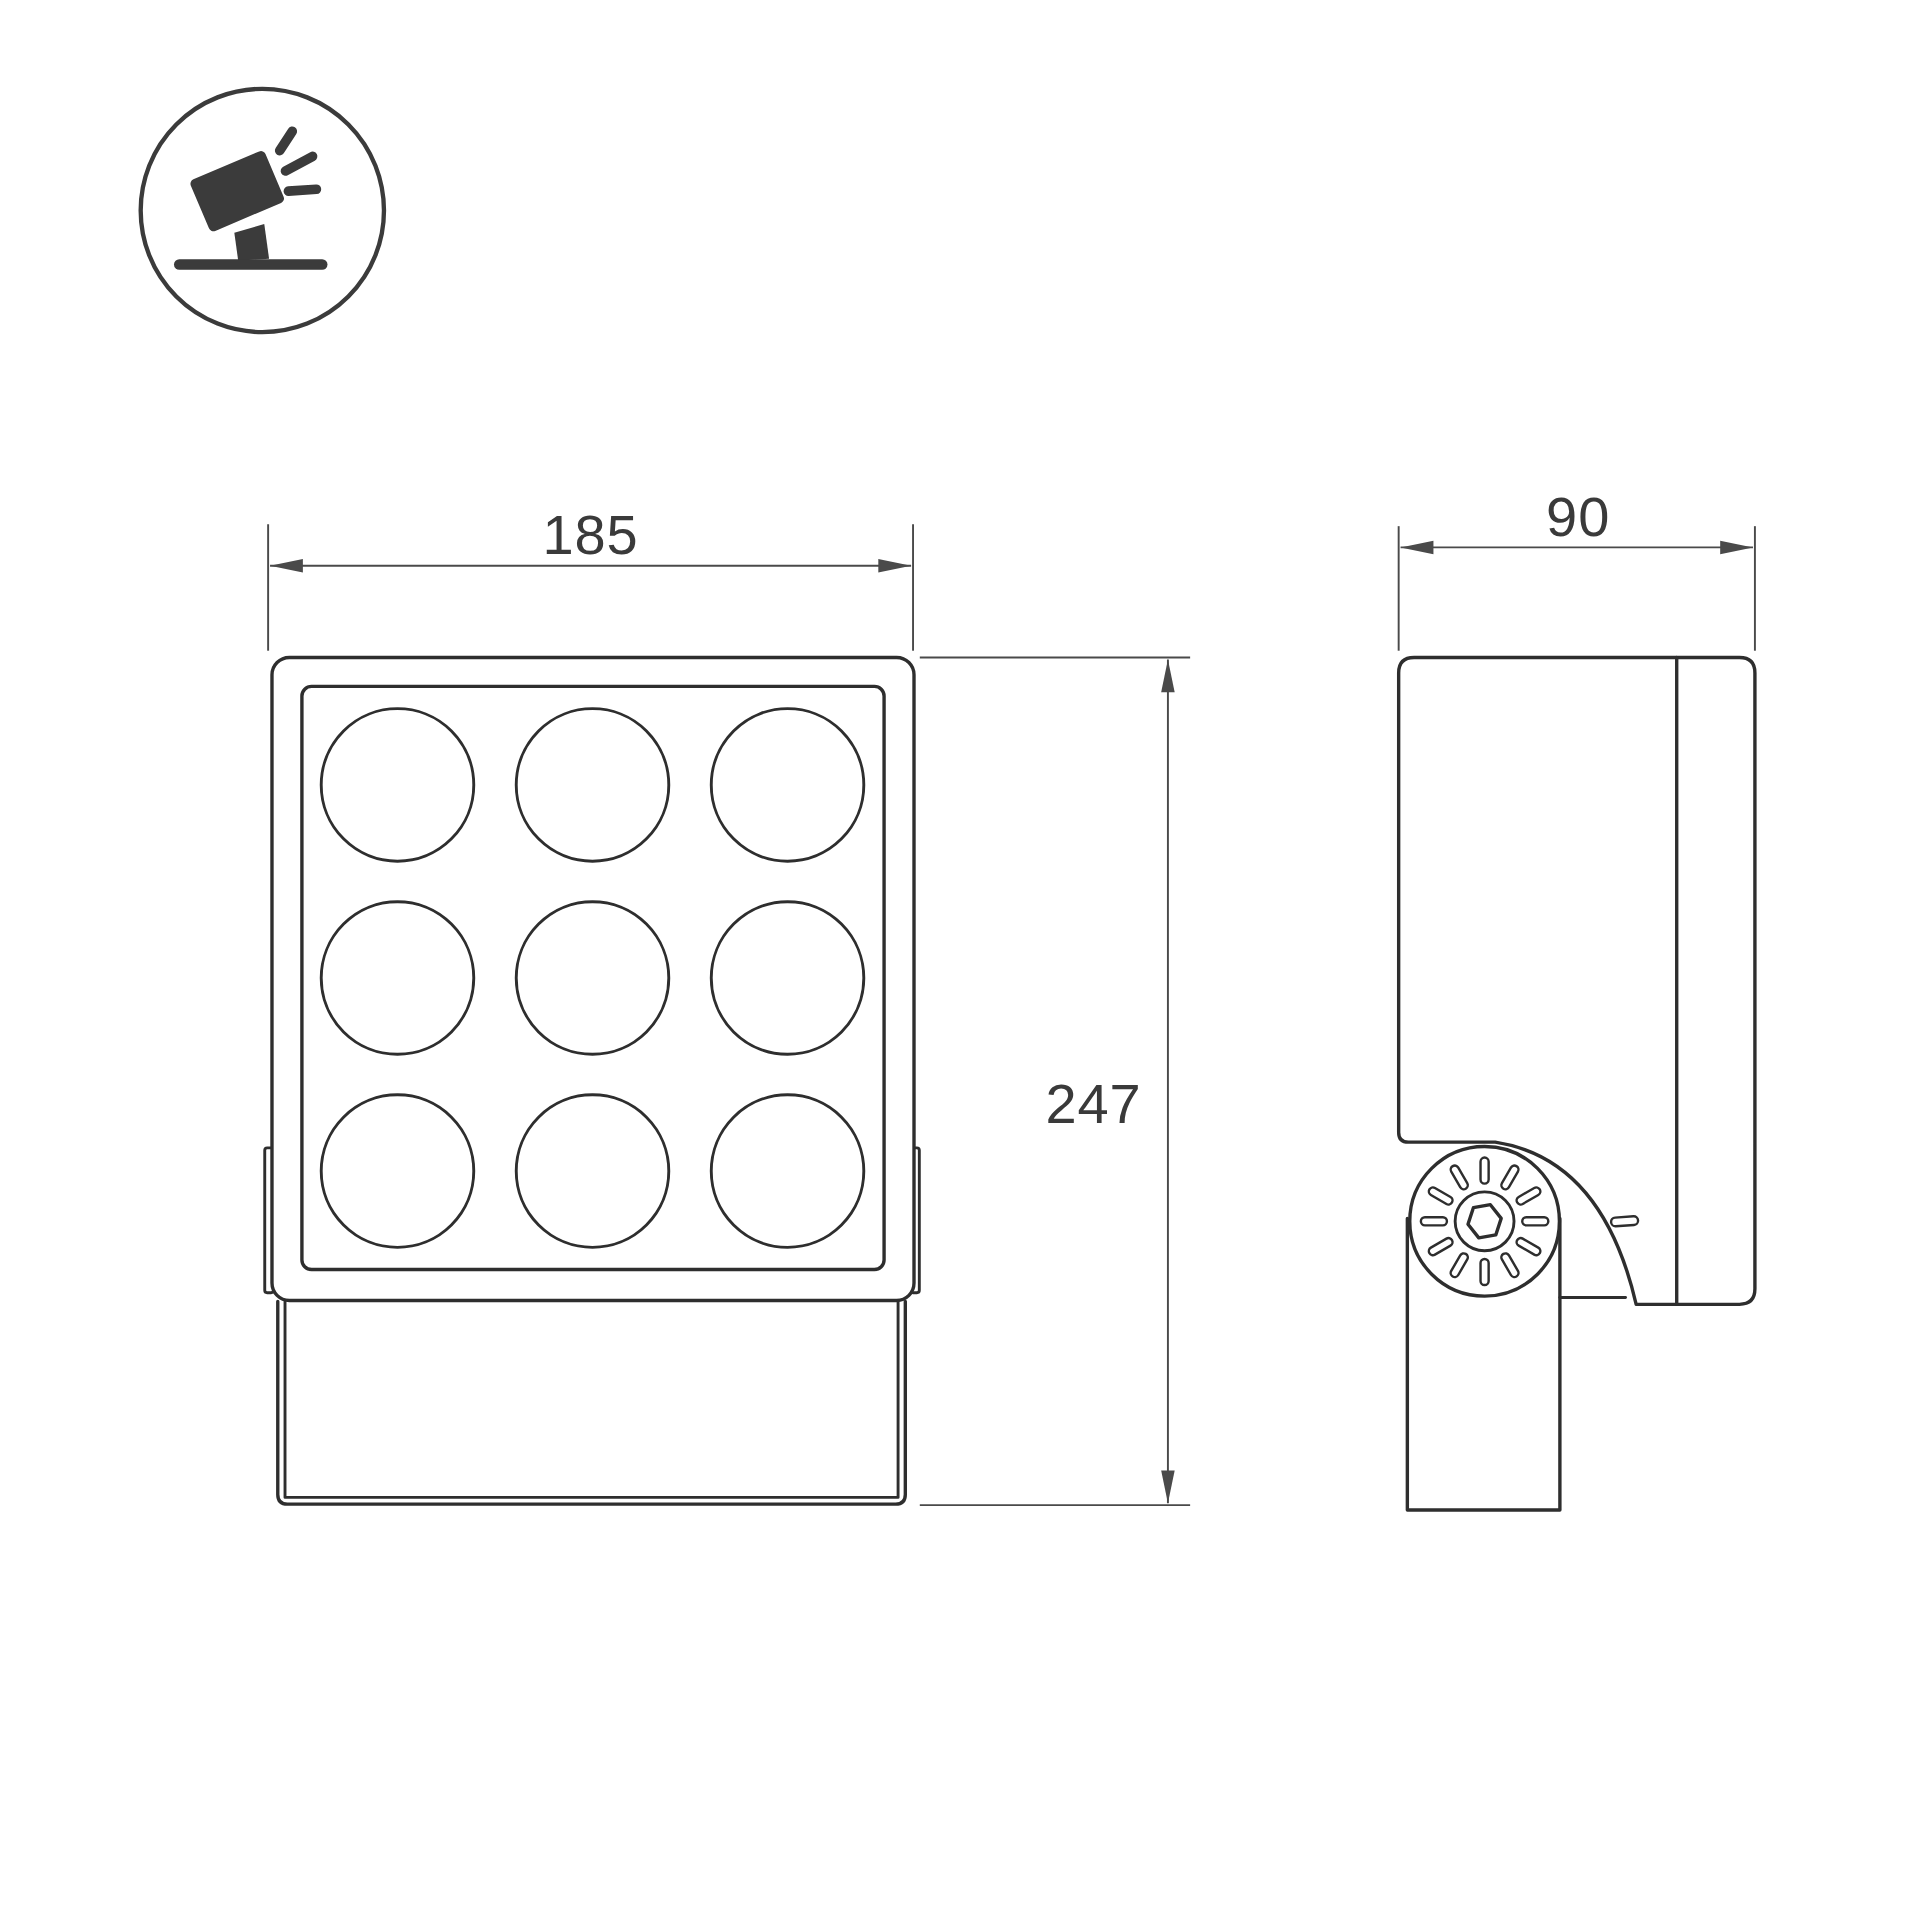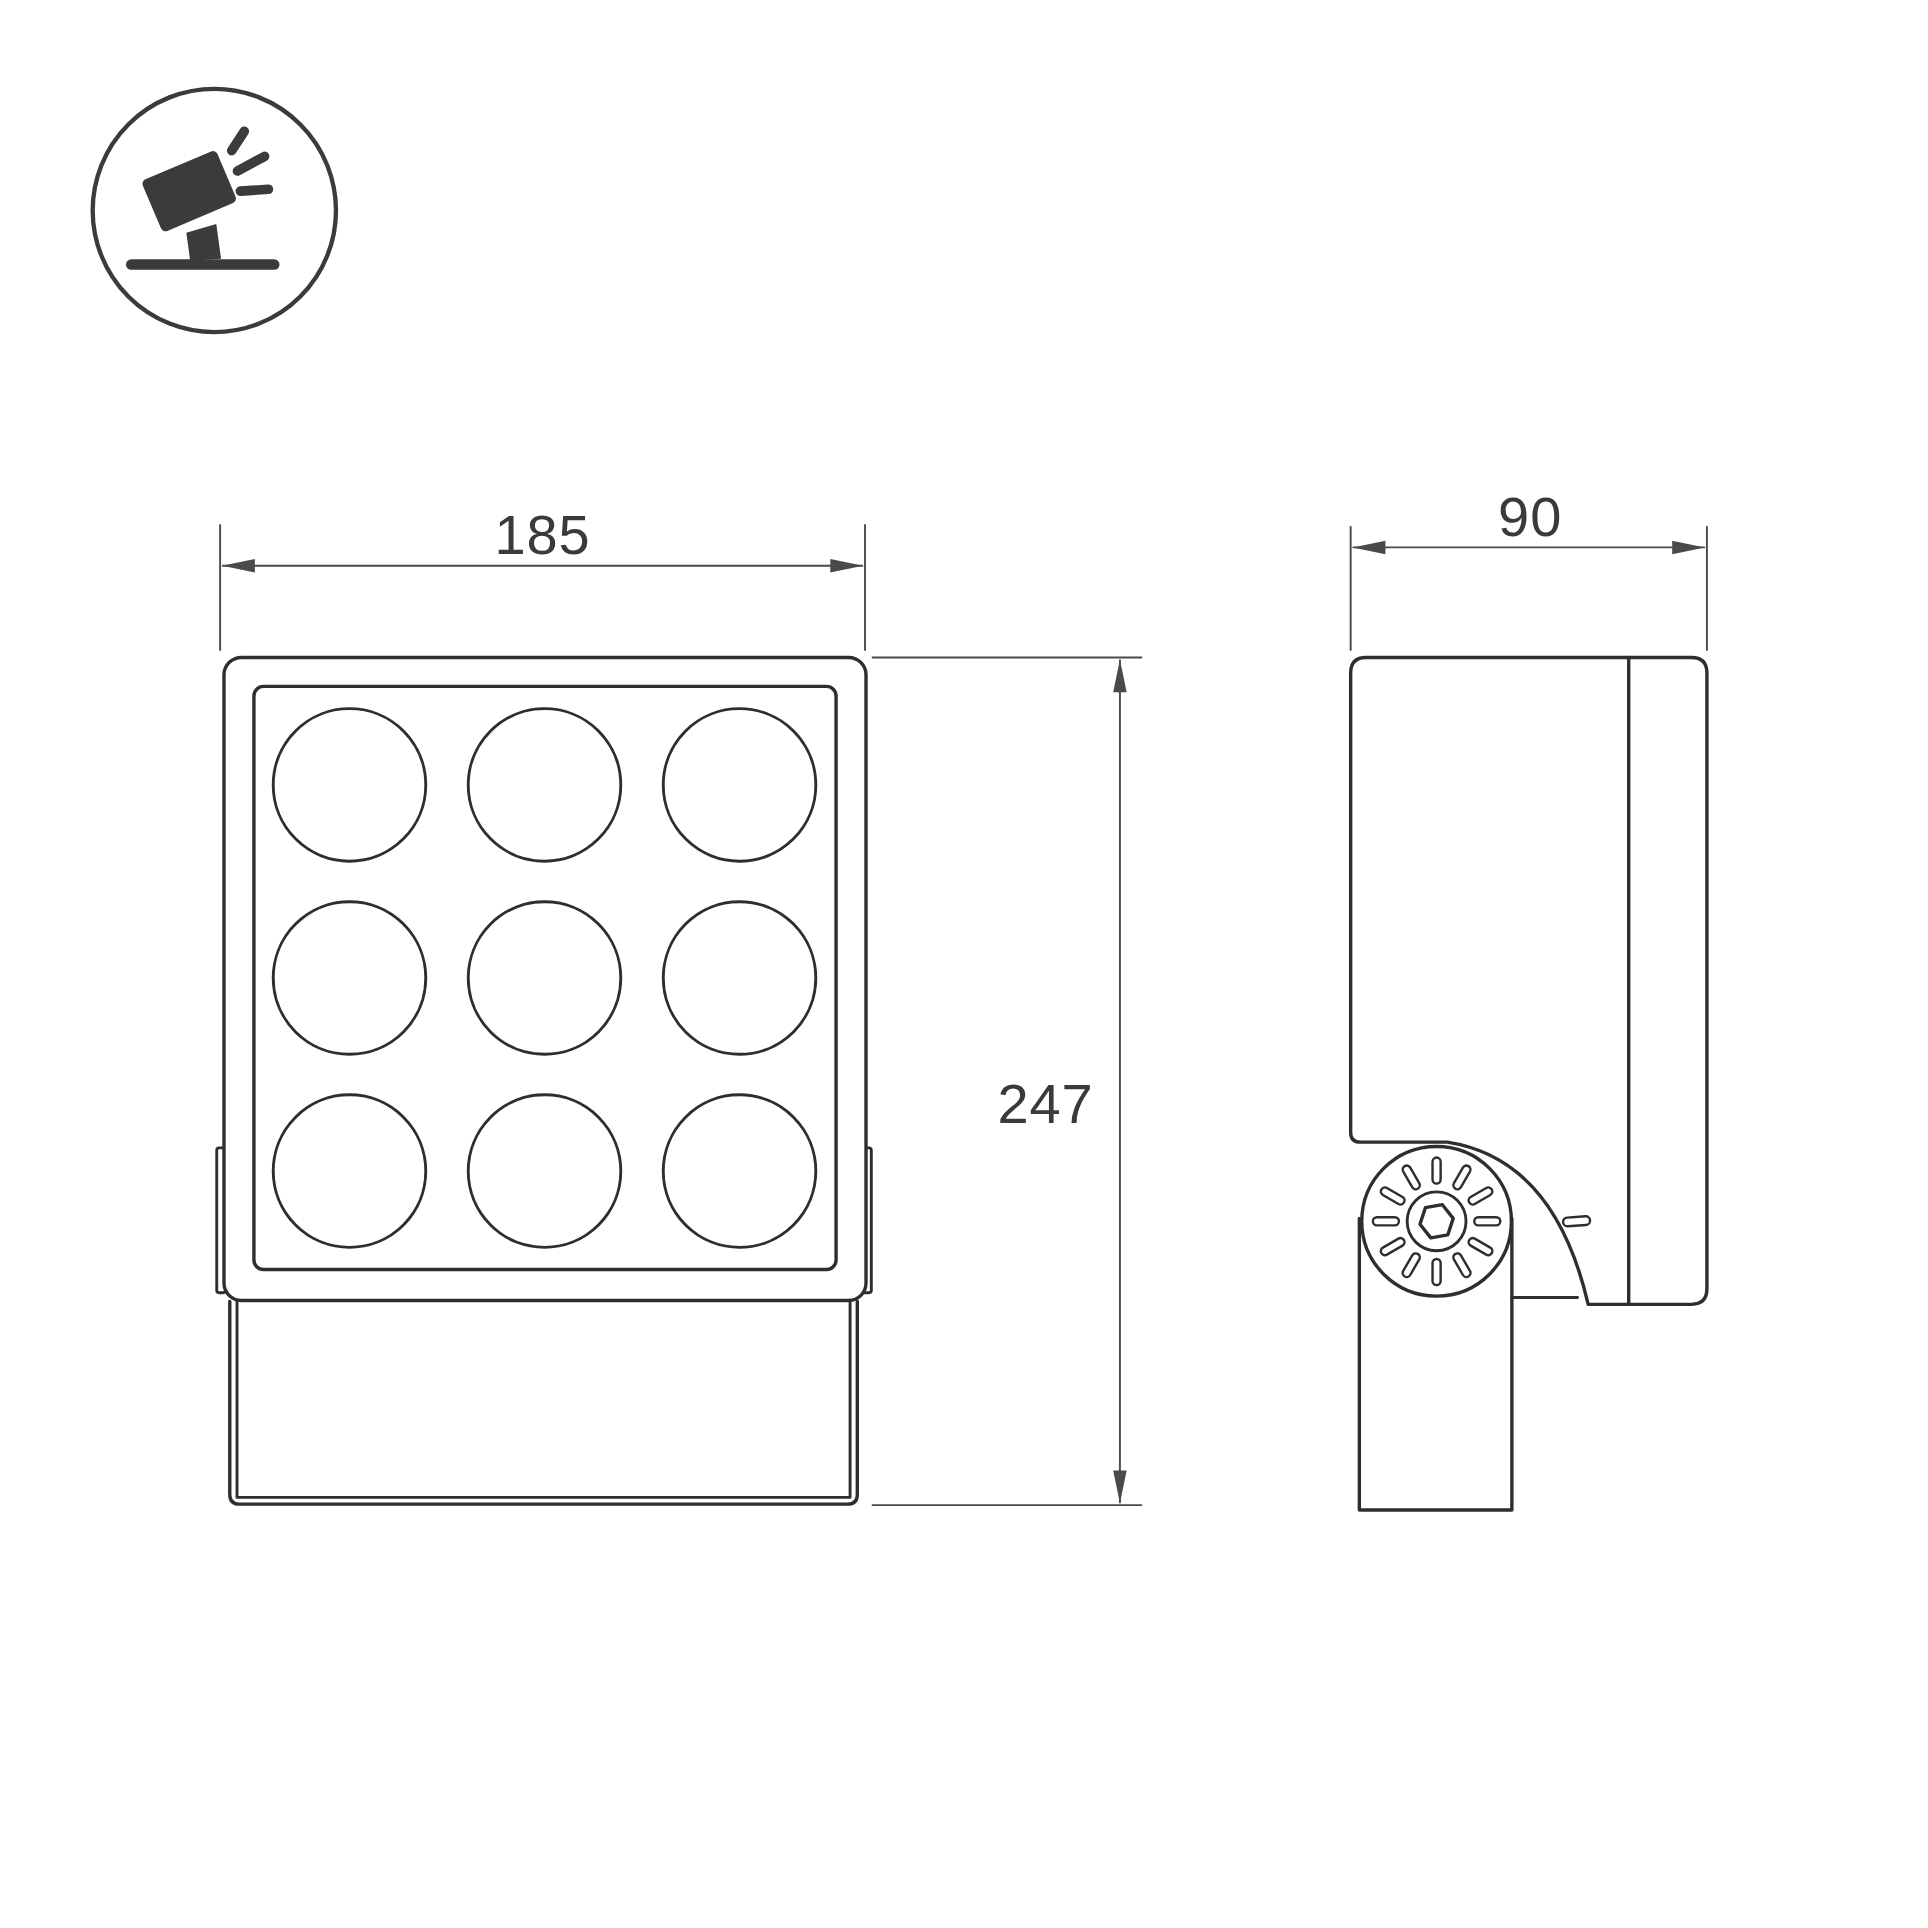--- a/index.html
+++ b/index.html
@@ -1,19 +1,19 @@
 <!DOCTYPE html>
 <html style="--line: #2e2e2e; --dim: #4a4a4a; --text: #3a3a3a; --icon: #3b3b3b; --bg: #ffffff;"><head>
 <meta charset="utf-8">
 <style>
   :root{
     --line:#2e2e2e; --dim:#4a4a4a; --text:#3a3a3a; --icon:#3b3b3b; --bg:#ffffff;
   }
   html,body{margin:0;padding:0;background:var(--bg);}
-  .stage{width:1780px;height:1928px;position:relative;background:var(--bg);}
+  .stage{width:1780px;height:1928px;position:relative;background:var(--bg);padding-left:48px;}
   svg{display:block;}
   .ln{stroke:var(--line);fill:none;stroke-width:3.5;stroke-linecap:round;stroke-linejoin:round;}
   .ln2{stroke:var(--line);fill:none;stroke-width:3;stroke-linecap:round;stroke-linejoin:round;}
   .wf{fill:#ffffff;}
   .dim{stroke:var(--dim);fill:none;stroke-width:2;}
   .arrow{fill:var(--dim);stroke:none;}
   .dimtext{fill:var(--text);font-family:"Liberation Sans",sans-serif;font-size:58px;letter-spacing:1px;}
   .icf{fill:var(--icon);stroke:none;}
   .ics{stroke:var(--icon);fill:none;}
 </style>

